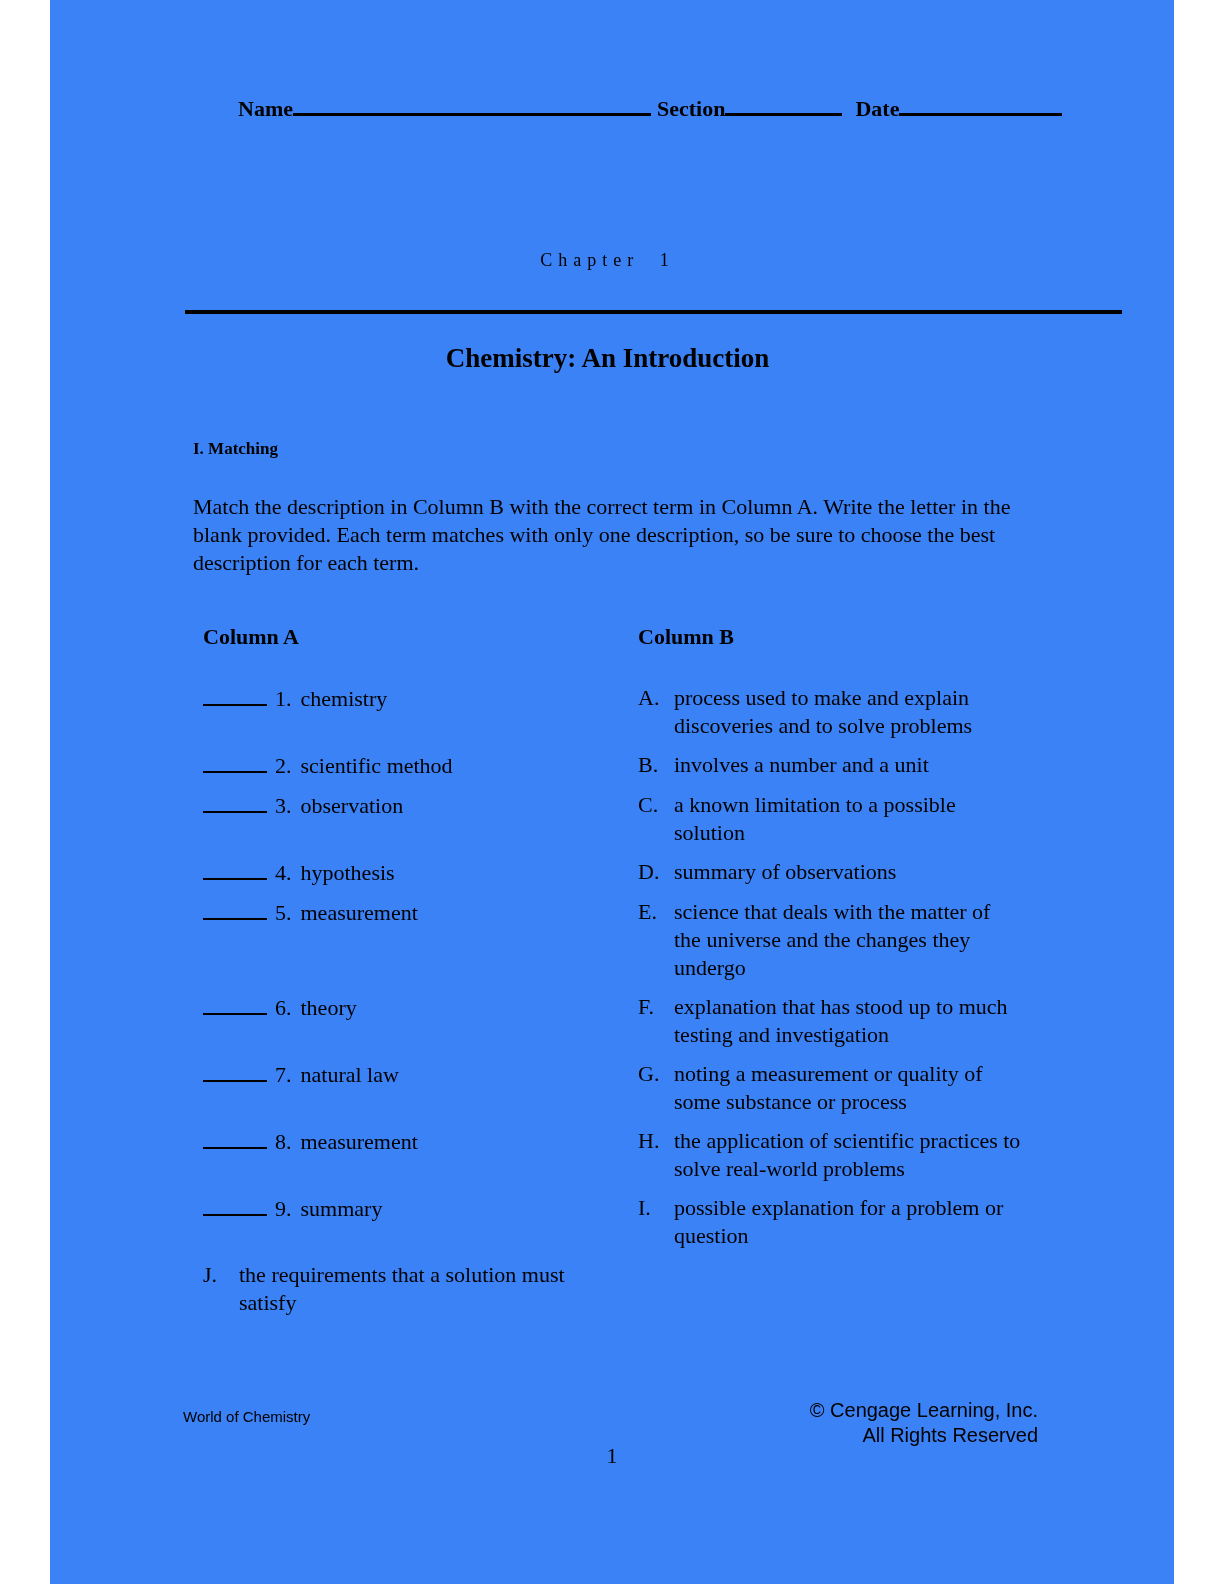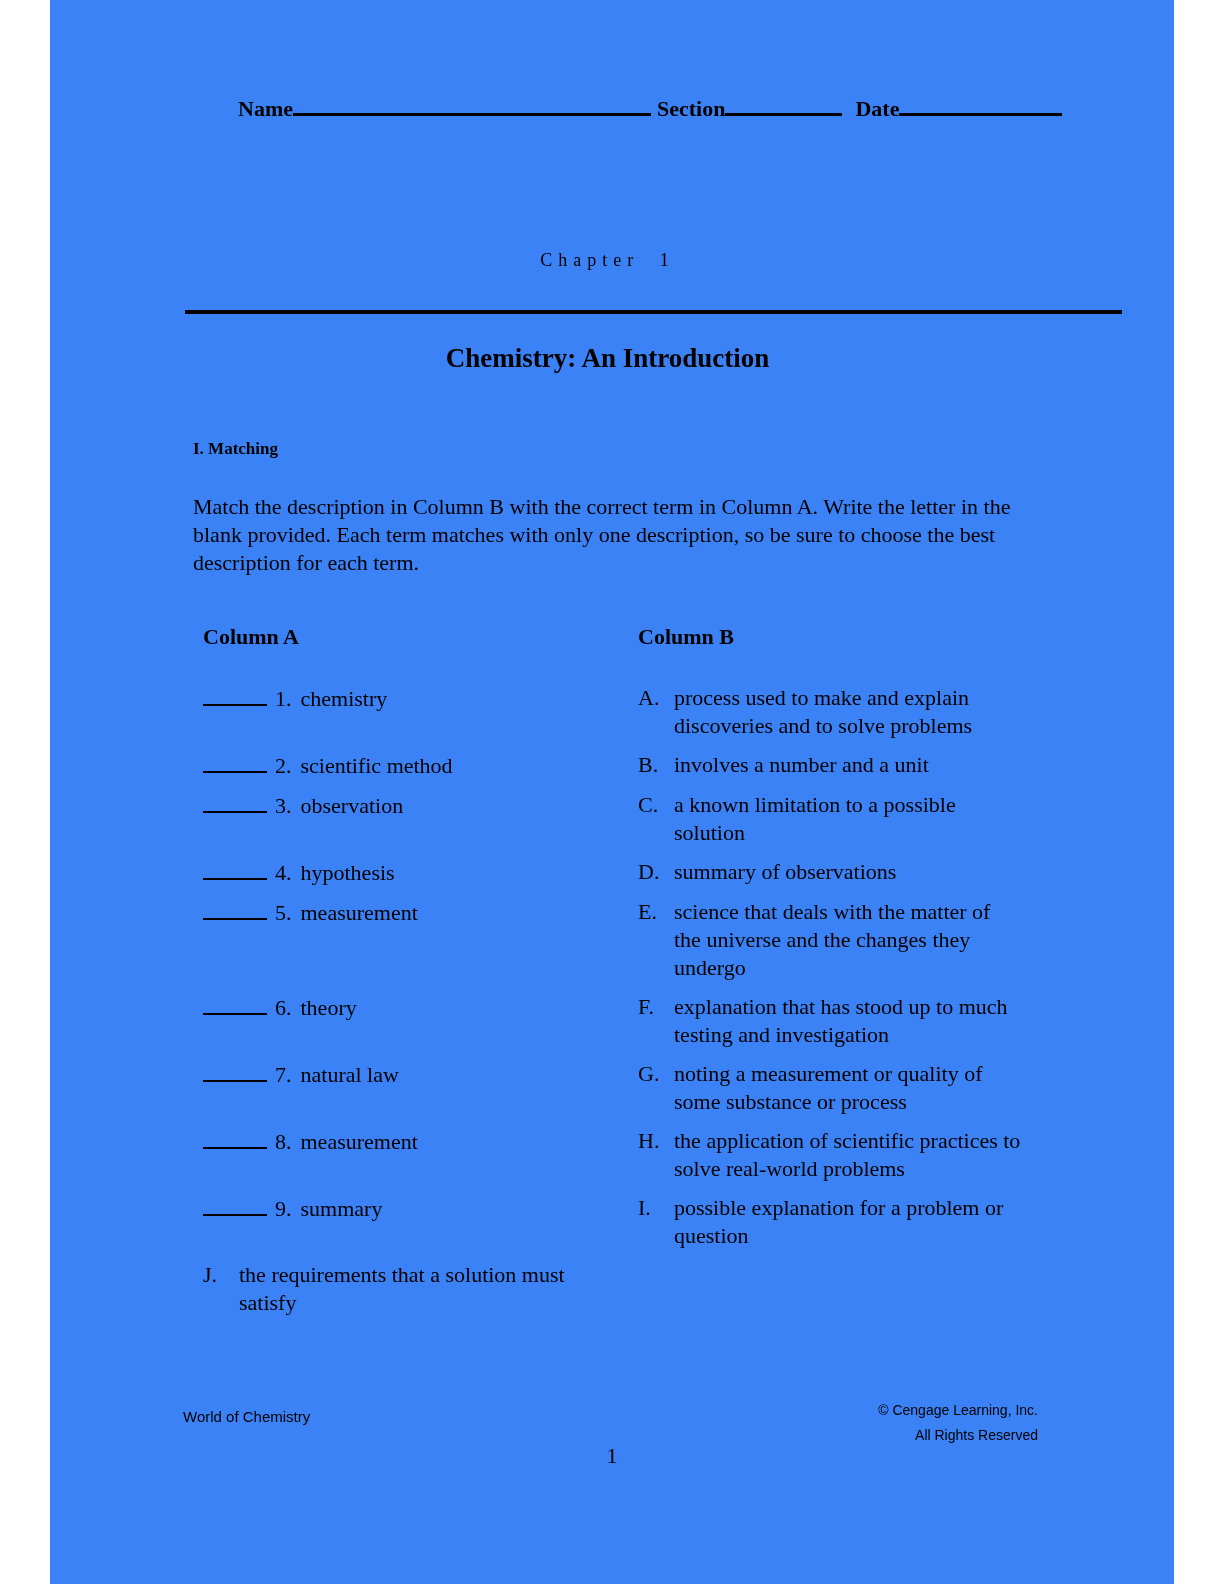--- a/index.html
+++ b/index.html
@@ -96,21 +96,21 @@
     font-family: "Liberation Sans", "DejaVu Sans", sans-serif;
     font-size: 15px;
     line-height: 25px;
   }
   .footer-right {
     position: absolute;
     right: 136px;
     top: 1398px;
     text-align: right;
     font-family: "Liberation Sans", "DejaVu Sans", sans-serif;
-    font-size: 14px;
+    font-size: 20px;
     line-height: 25px;
   }
   .page-number {
     position: absolute;
     left: 0;
     right: 0;
     top: 1442px;
     text-align: center;
     font-size: 22px;
   }

